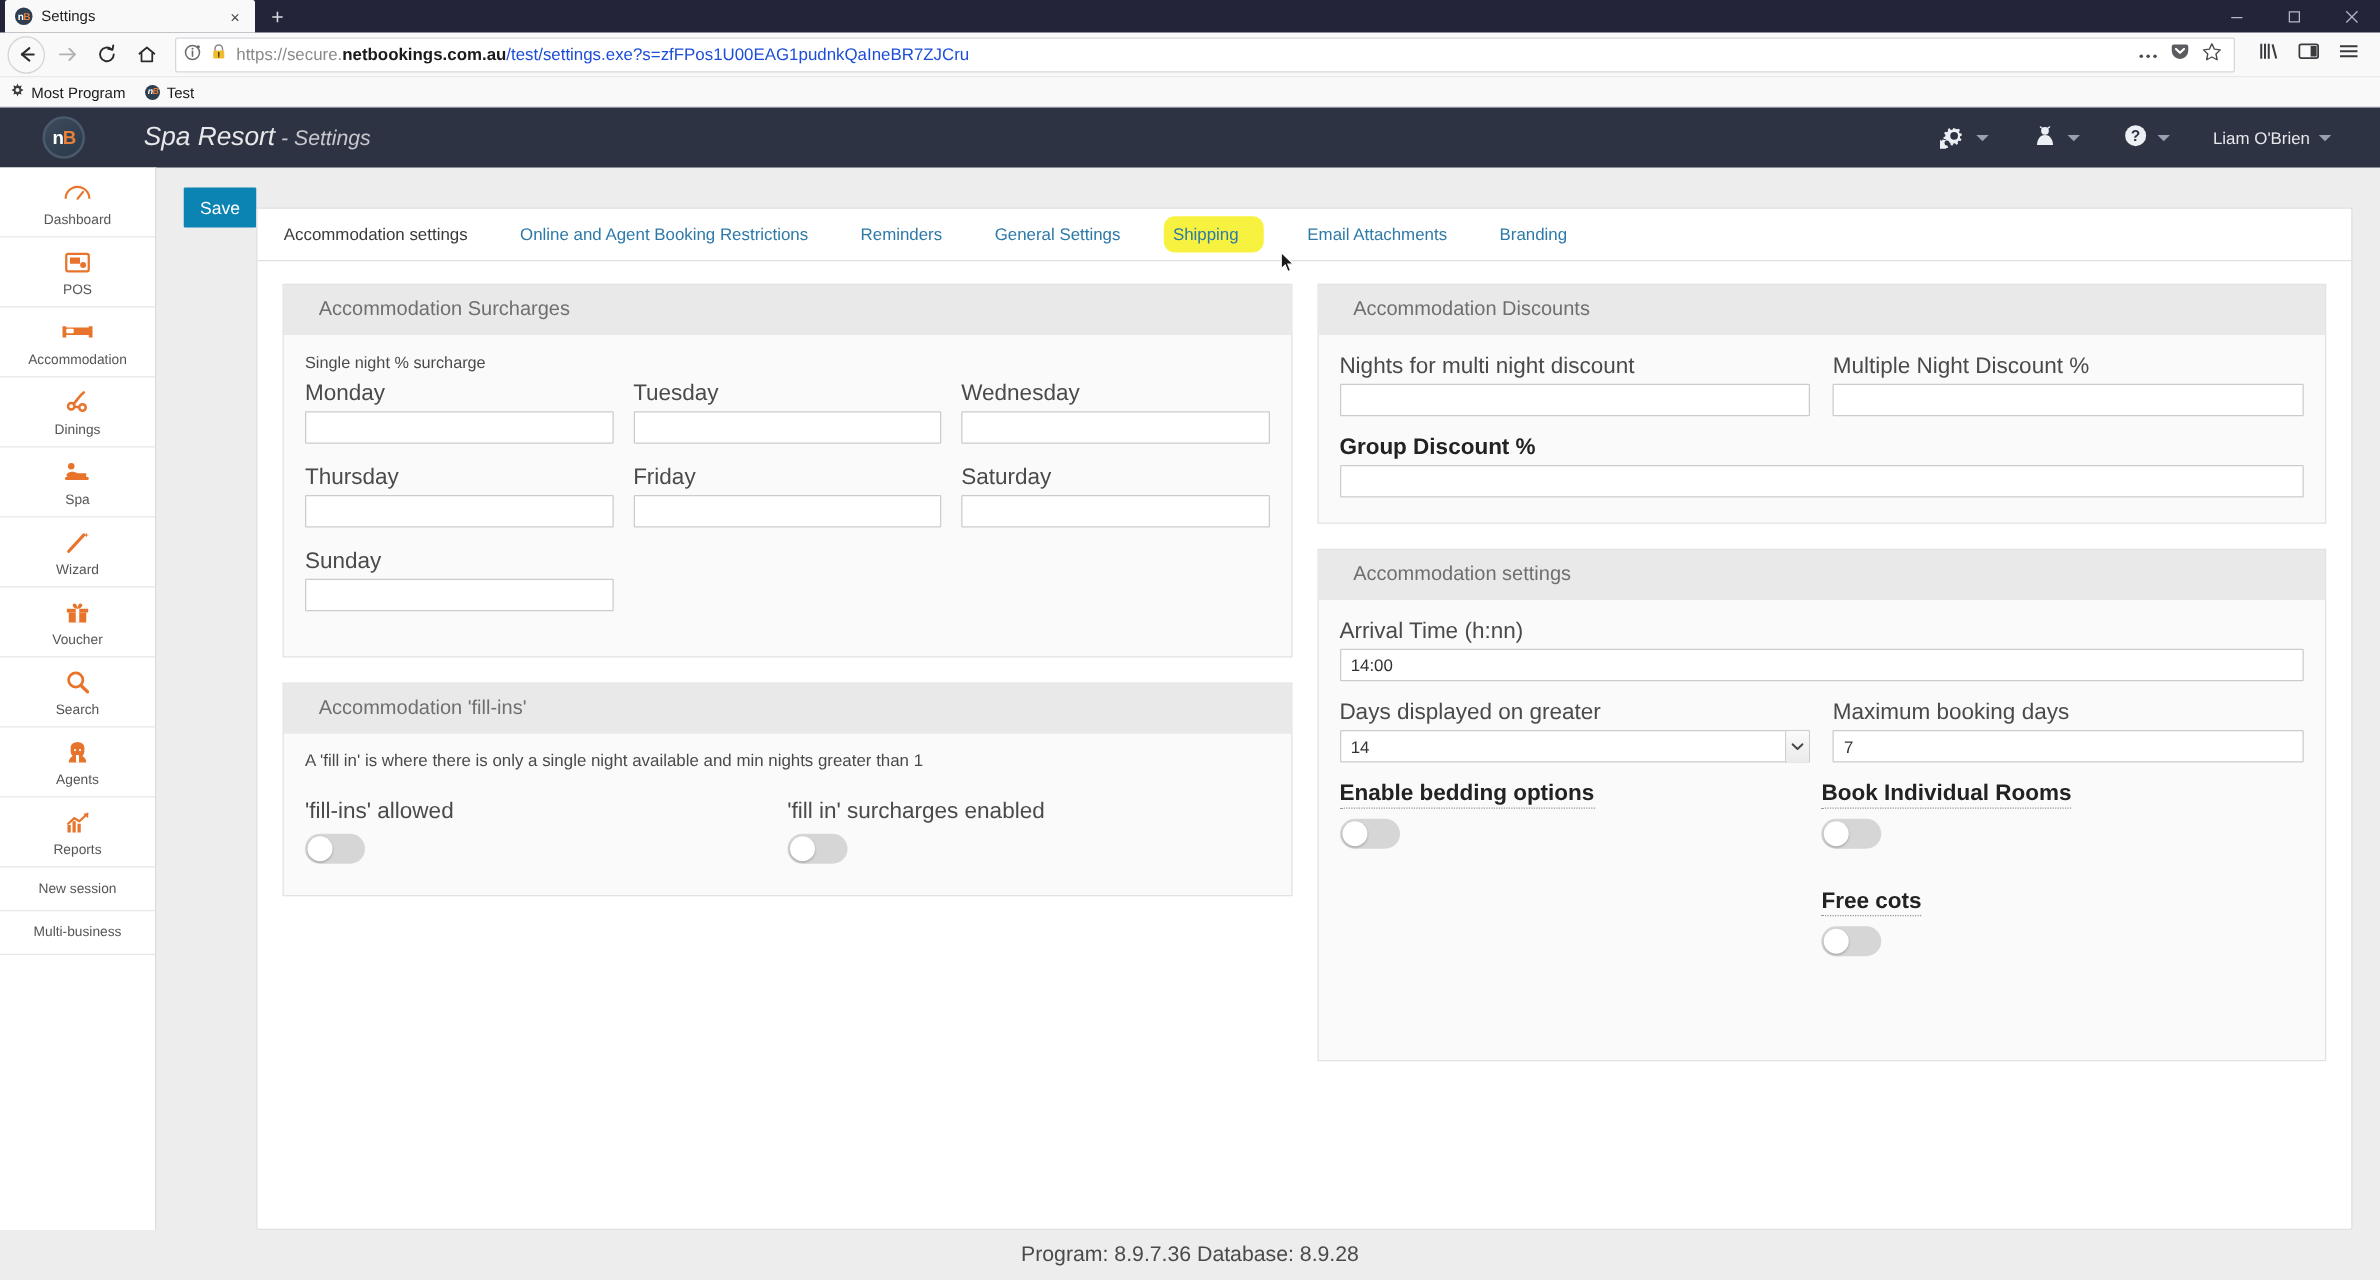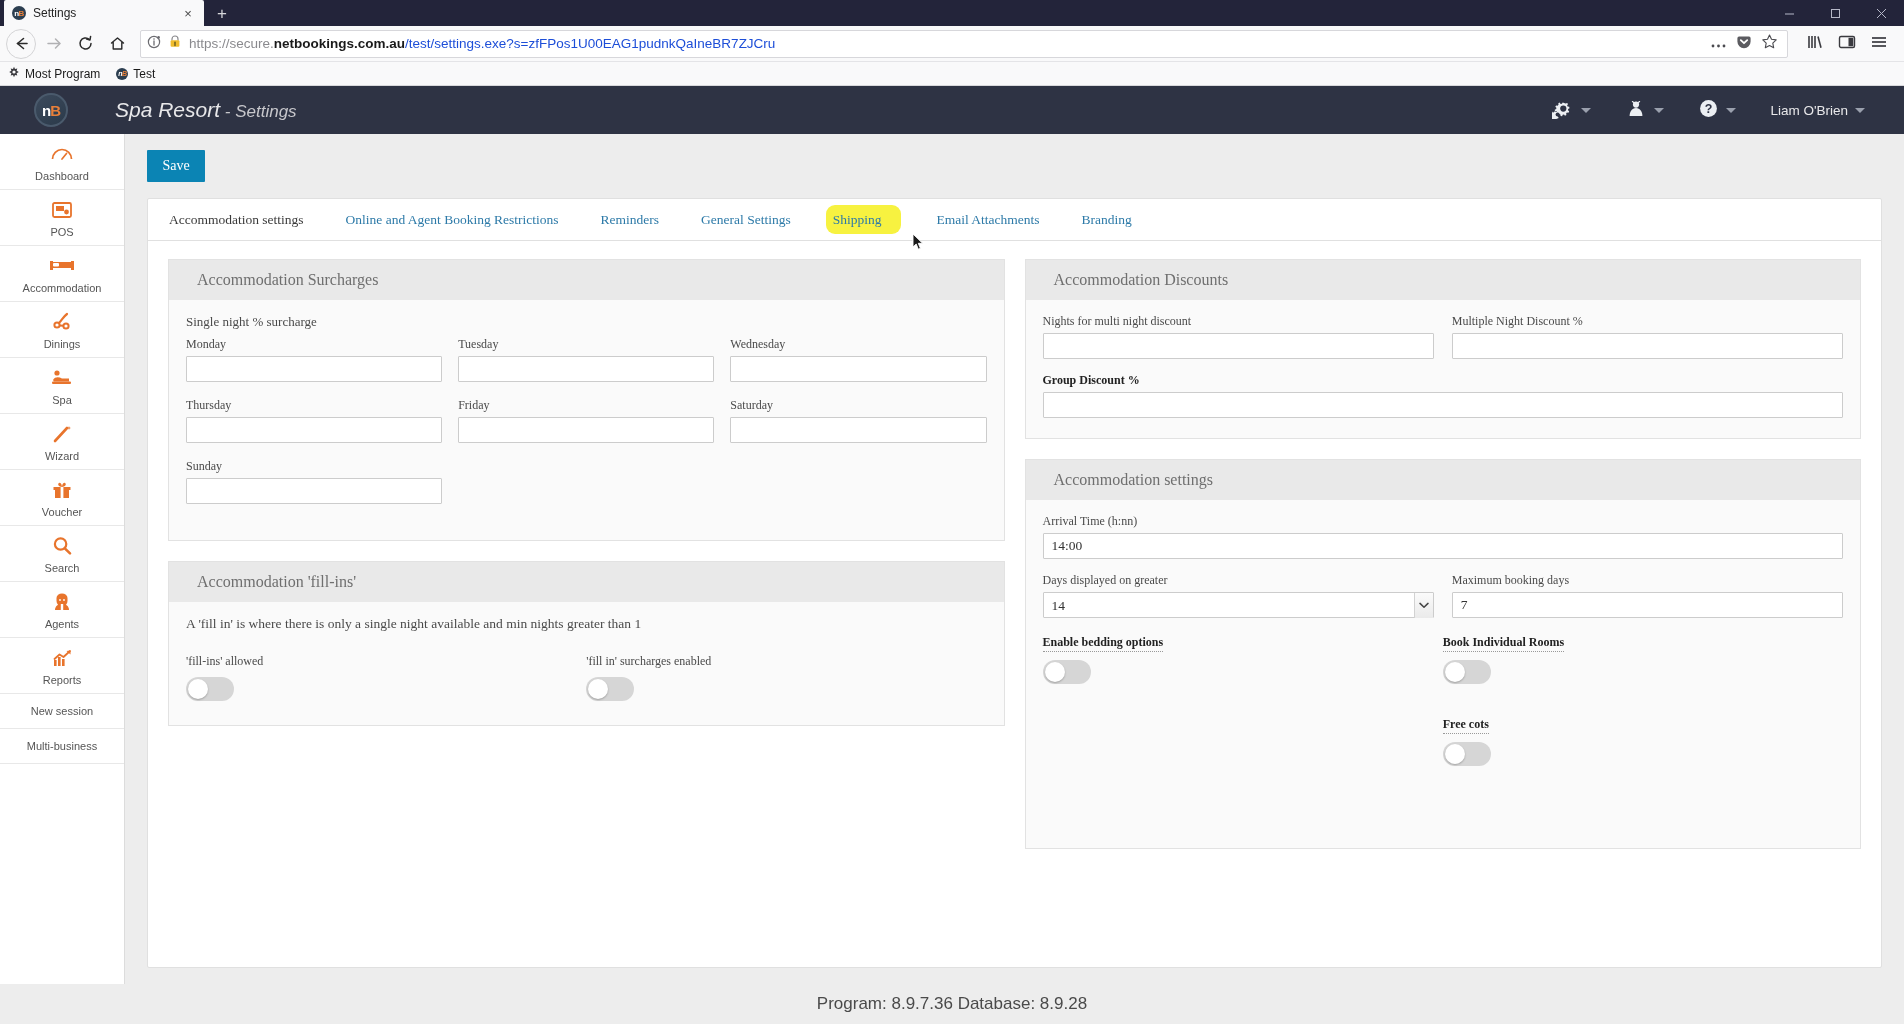--- a/index.html
+++ b/index.html
@@ -118,21 +118,21 @@
   }
   .side-item {
     border-bottom: 1px solid #e8e8e8; padding: 9px 2px 7px;
     display: flex; flex-direction: column; align-items: center; gap: 5px;
   }
   .side-item .ic { color: #e8742c; height: 22px; display: flex; align-items: center; }
   .side-item .lbl { font-size: 11px; color: #555; text-align: center; }
   .side-item.plain { padding: 11px 2px; }
 
   
-  .content { flex: 1; padding: 16px 0 0 22px; display: flex; flex-direction: column; min-height: 0; font-family: Liberation Serif, serif; }
+  .content { flex: 1; padding: 16px 0 0 22px; display: flex; flex-direction: row; min-height: 0; }
   .savebtn {
     background: #0b84b4; color: #fff; border: none; width: 58px; height: 32px;
     font-size: 14px; font-family: inherit; cursor: pointer; border-radius: 1px;
   }
   .panelwrap {
     margin-top: 16px; background: #fff; border: 1px solid #e0e0e0; border-radius: 2px;
     flex: 1; display: flex; flex-direction: column; margin-right: 22px; min-height: 0;
   }
   .tabs { display: flex; align-items: stretch; border-bottom: 1px solid #e0e0e0; height: 42px; }
   .tab {
@@ -153,21 +153,21 @@
   .cols { display: flex; gap: 20px; padding: 18px 20px 0; }
   .col { flex: 1; min-width: 0; }
 
   .card { border: 1px solid #e2e2e2; background: #fafafa; margin-bottom: 20px; }
   .card-hd {
     background: #e9e9e9; padding: 11px 28px; font-size: 16px; color: #6f6f6f; font-weight: 400;
   }
   .card-bd { padding: 14px 17px 20px; }
 
   .subtle { font-size: 13px; color: #4a4a4a; margin-bottom: 7px; }
-  .fld-label { font-size: 12px; color: #4a4a4a; margin-bottom: 4px; display: block; }
+  .fld-label { font-size: 18px; color: #4a4a4a; margin-bottom: 4px; display: block; }
   .fld-label.bold { font-weight: bold; color: #222; }
   .fld-label.dotted { border-bottom: 1px dotted #999; display: inline-block; padding-bottom: 1px; }
   .inp {
     width: 100%; height: 26px; border: 1px solid #ccc; background: #fff;
     font-size: 13.5px; font-family: inherit; color: #333; padding: 0 8px; border-radius: 1px;
   }
   .grid3 { display: flex; gap: 16px; margin-bottom: 16px; }
   .grid3 > div { flex: 1; }
   .grid2 { display: flex; gap: 18px; margin-bottom: 14px; }
   .grid2 > div { flex: 1; }

